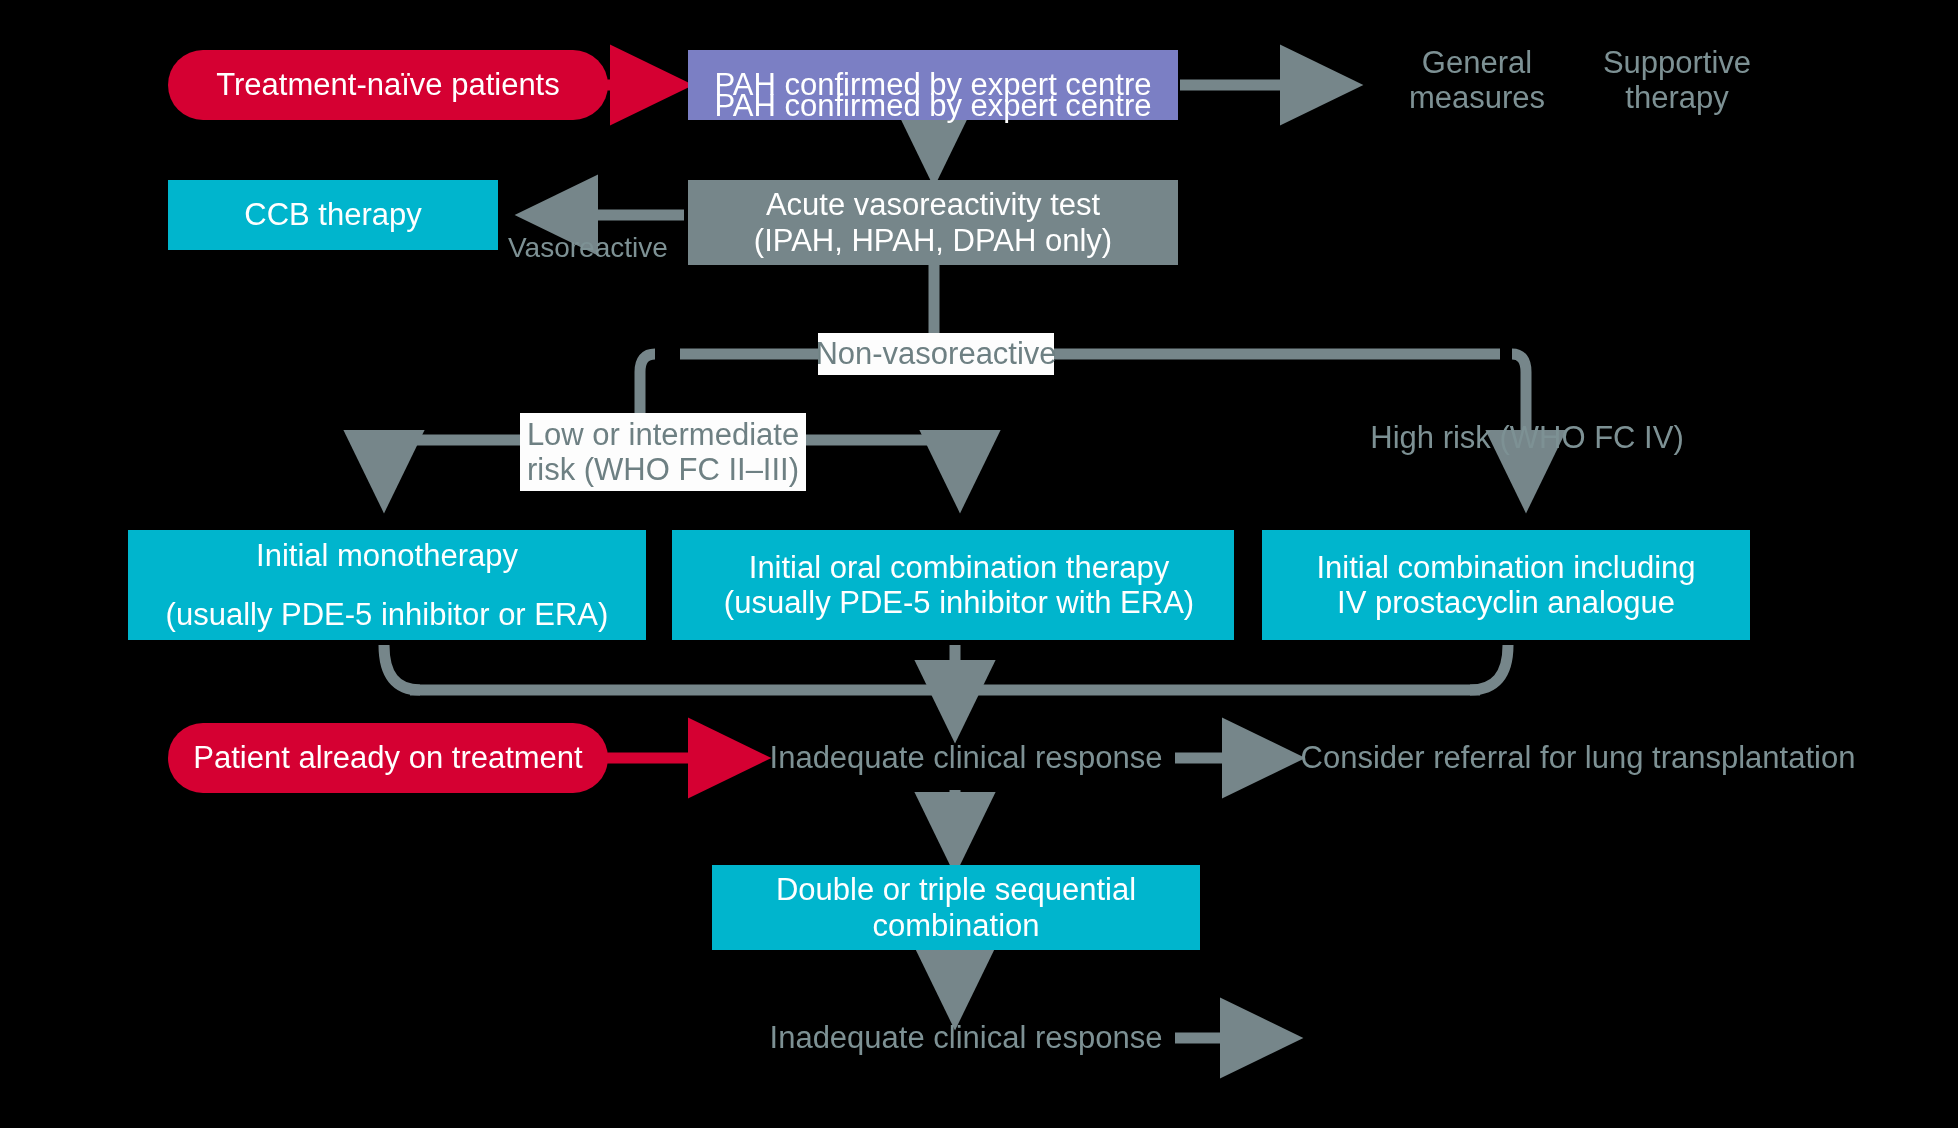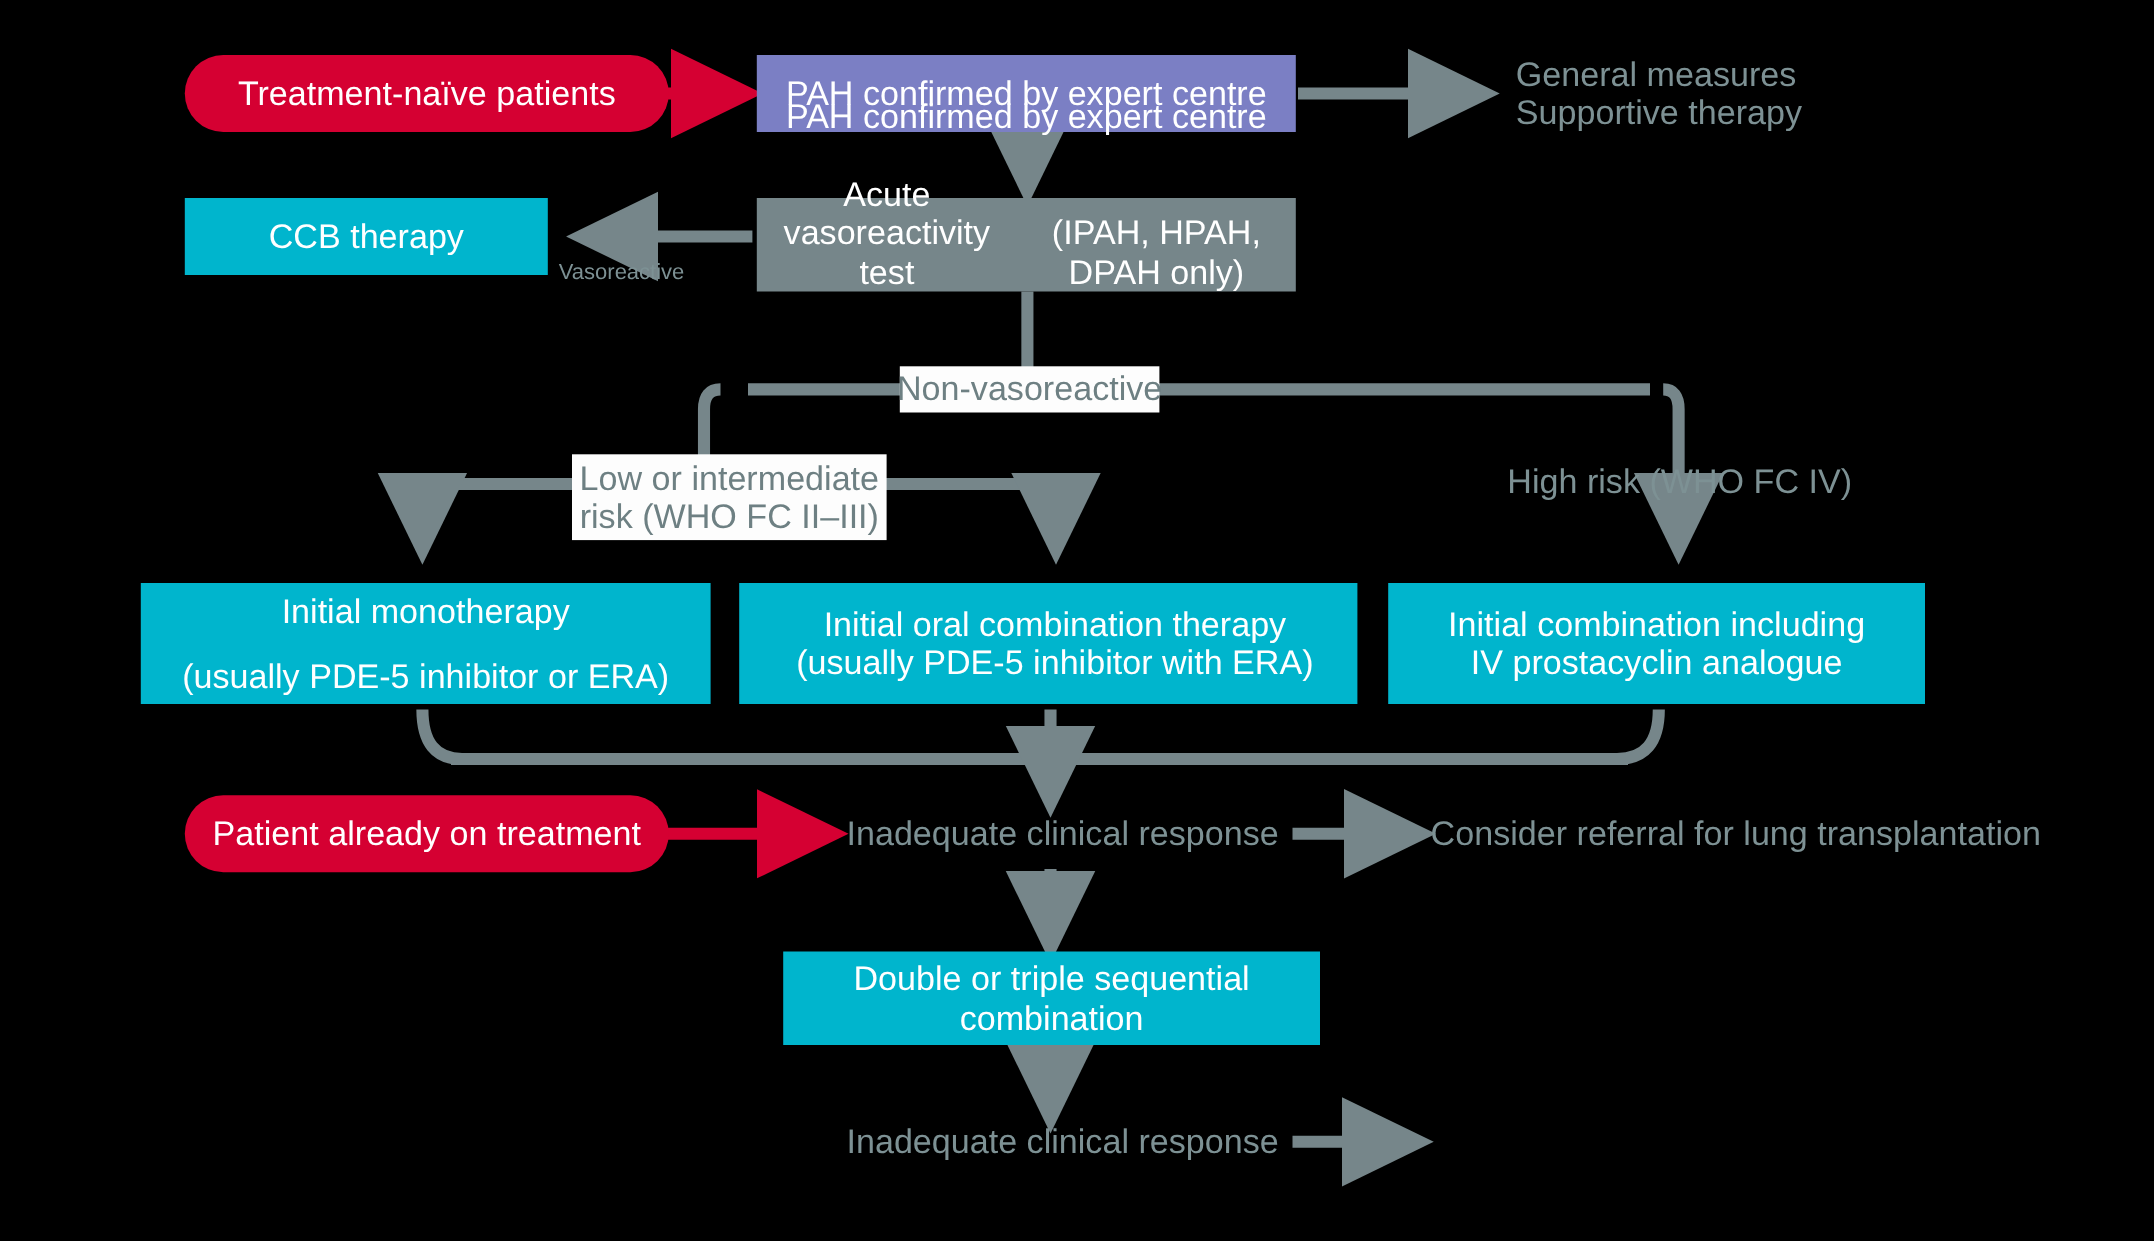--- a/index.html
+++ b/index.html
@@ -11,21 +11,21 @@
   .node{position:absolute;box-sizing:border-box;display:flex;
         align-items:center;justify-content:center;text-align:center;
         line-height:1.14;}
   .pill{border-radius:999px;color:#fff;background:#d50032;font-size:31px;}
   .purple{background:#7b7fc4;color:#fff;font-size:31px;}
   .gray{background:#76868a;color:#fff;font-size:31px;}
   .cyan{background:#00b5cd;color:#fff;font-size:31px;}
   .plain{color:#7d9194;font-size:31px;background:transparent;}
   .plainwhite{color:#6e8083;font-size:31px;background:#fdfdfd;}
   .ghost{color:#fff;font-size:31px;background:transparent;overflow:hidden;}
-  .lbl{font-size:20px;}
+  .lbl{font-size:28px;}
   .nowrap{white-space:nowrap;}
 </style>
 </head>
 <body>
 
 <div id="stage">
 
   <svg id="links" viewBox="0 0 1958 1128" xmlns="http://www.w3.org/2000/svg">
     <defs>
       <marker id="ar-g" markerWidth="10" markerHeight="10" refX="6.2" refY="4" orient="auto" markerUnits="strokeWidth">
@@ -85,34 +85,34 @@
 
   <div class="node purple" style="left:688px;top:50px;width:490px;height:70px;">
     <span>PAH confirmed by expert centre</span>
   </div>
 
   <div class="node ghost" style="left:688px;top:88px;width:490px;height:42px;align-items:flex-start;">
     <span>PAH confirmed by expert centre</span>
   </div>
 
   <div class="node plain" style="left:1378px;top:45px;width:400px;height:80px;
-              flex-direction:column;align-items:flex-start;text-align:center;">
+              flex-direction:row;align-items:flex-start;text-align:center;">
     <span>General measures</span>
     <span>Supportive therapy</span>
   </div>
 
   <div class="node cyan" style="left:168px;top:180px;width:330px;height:70px;">
     <span>CCB therapy</span>
   </div>
 
   <div class="node plain lbl" style="left:508px;top:228px;width:176px;height:40px;justify-content:flex-start;">
     <span class="nowrap">Vasoreactive</span>
   </div>
 
-  <div class="node gray" style="left:688px;top:180px;width:490px;height:85px;flex-direction:row;align-items:flex-end;">
+  <div class="node gray" style="left:688px;top:180px;width:490px;height:85px;flex-direction:column;">
     <span>Acute vasoreactivity test</span>
     <span>(IPAH, HPAH, DPAH only)</span>
   </div>
 
   <div class="node plainwhite" style="left:818px;top:333px;width:236px;height:42px;">
     <span class="nowrap">Non-vasoreactive</span>
   </div>
 
   <div class="node plainwhite" style="left:520px;top:413px;width:286px;height:78px;flex-direction:column;">
     <span>Low or intermediate</span>

